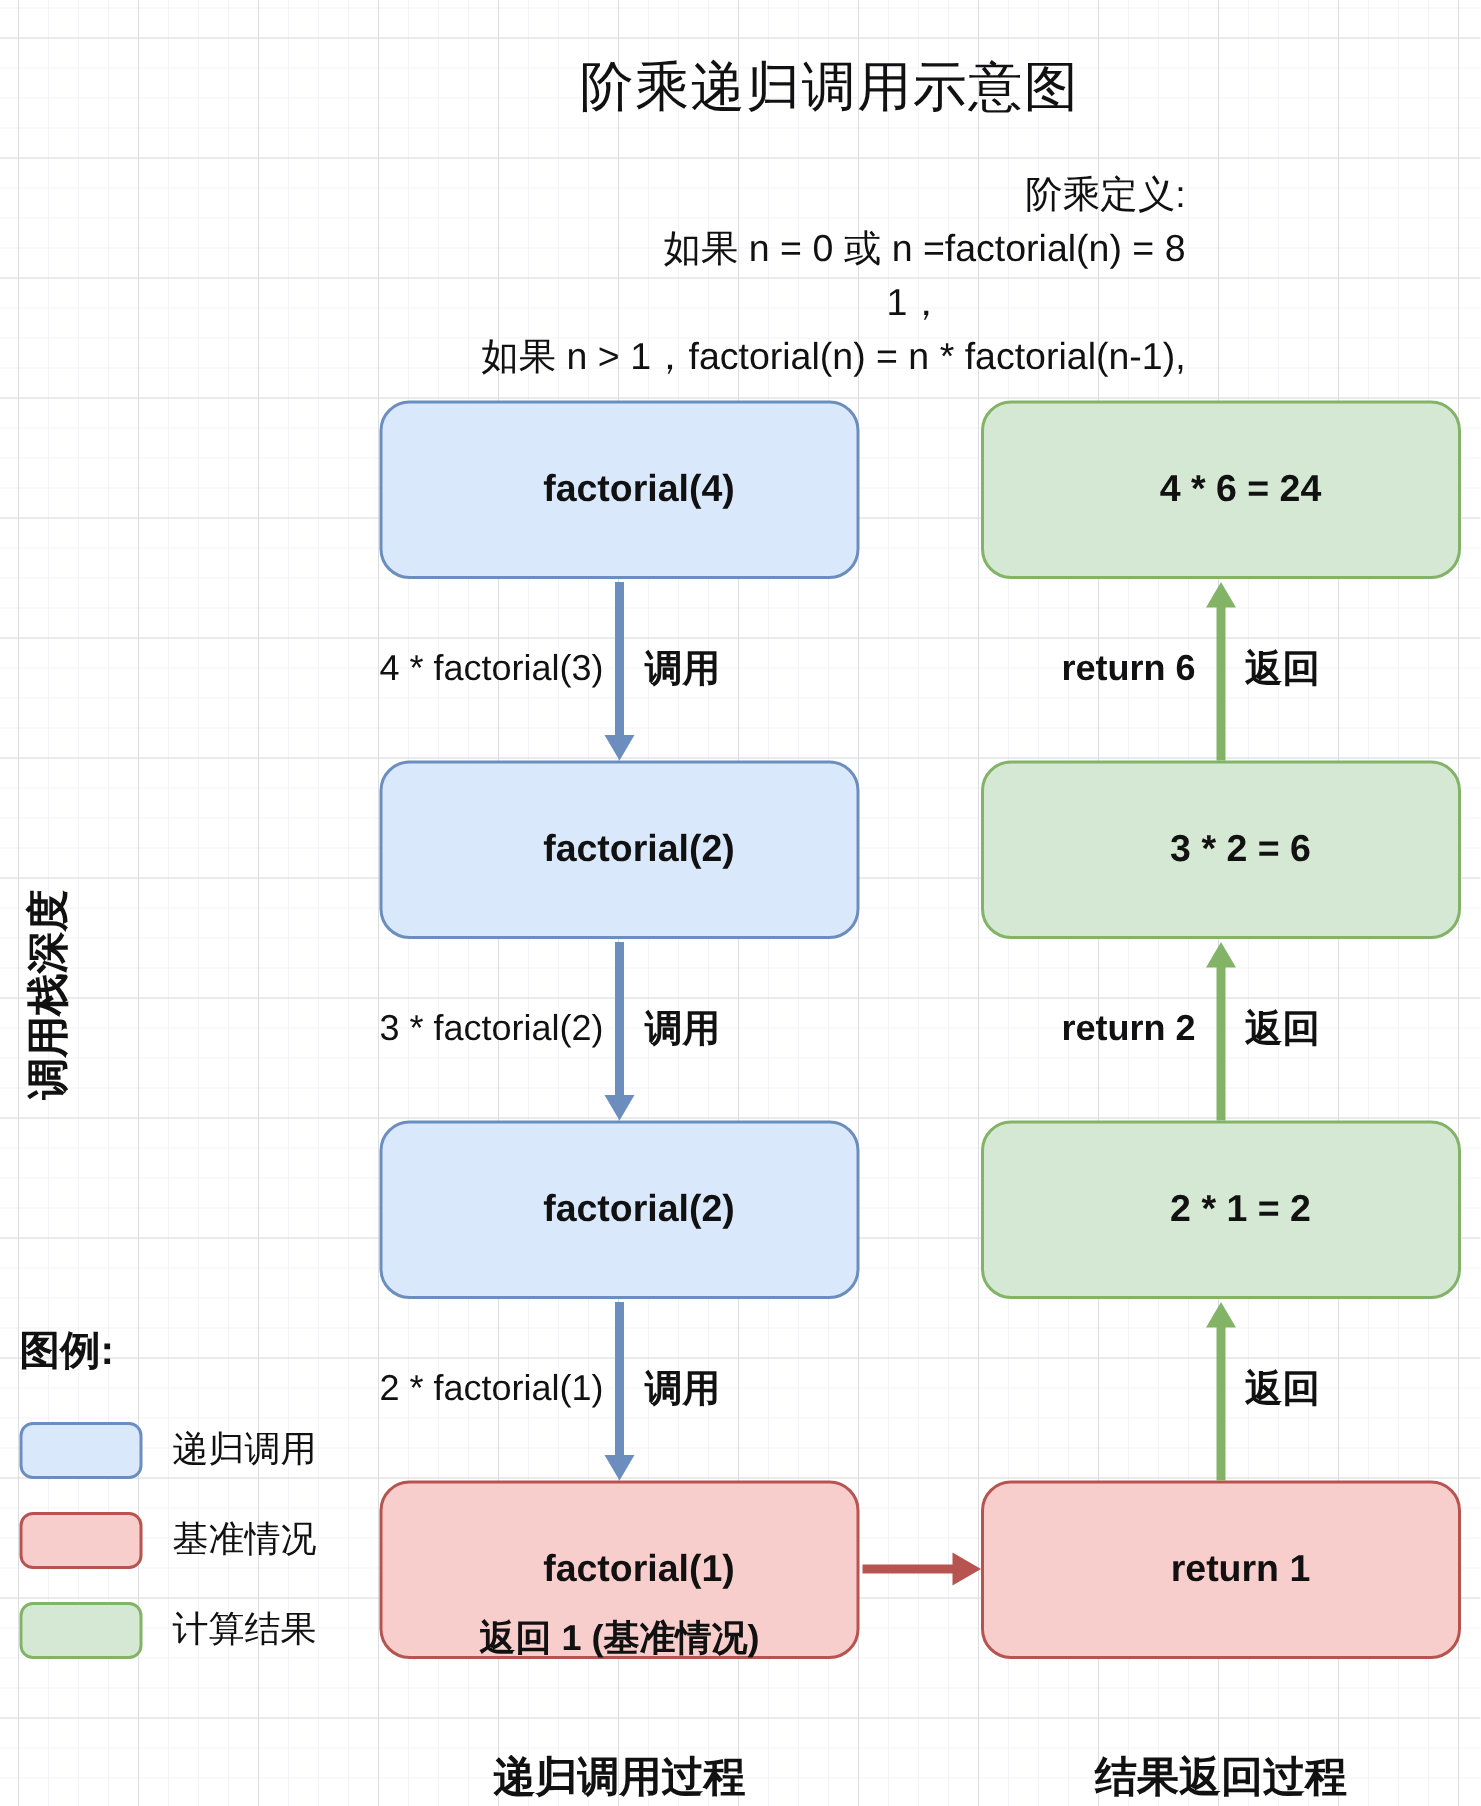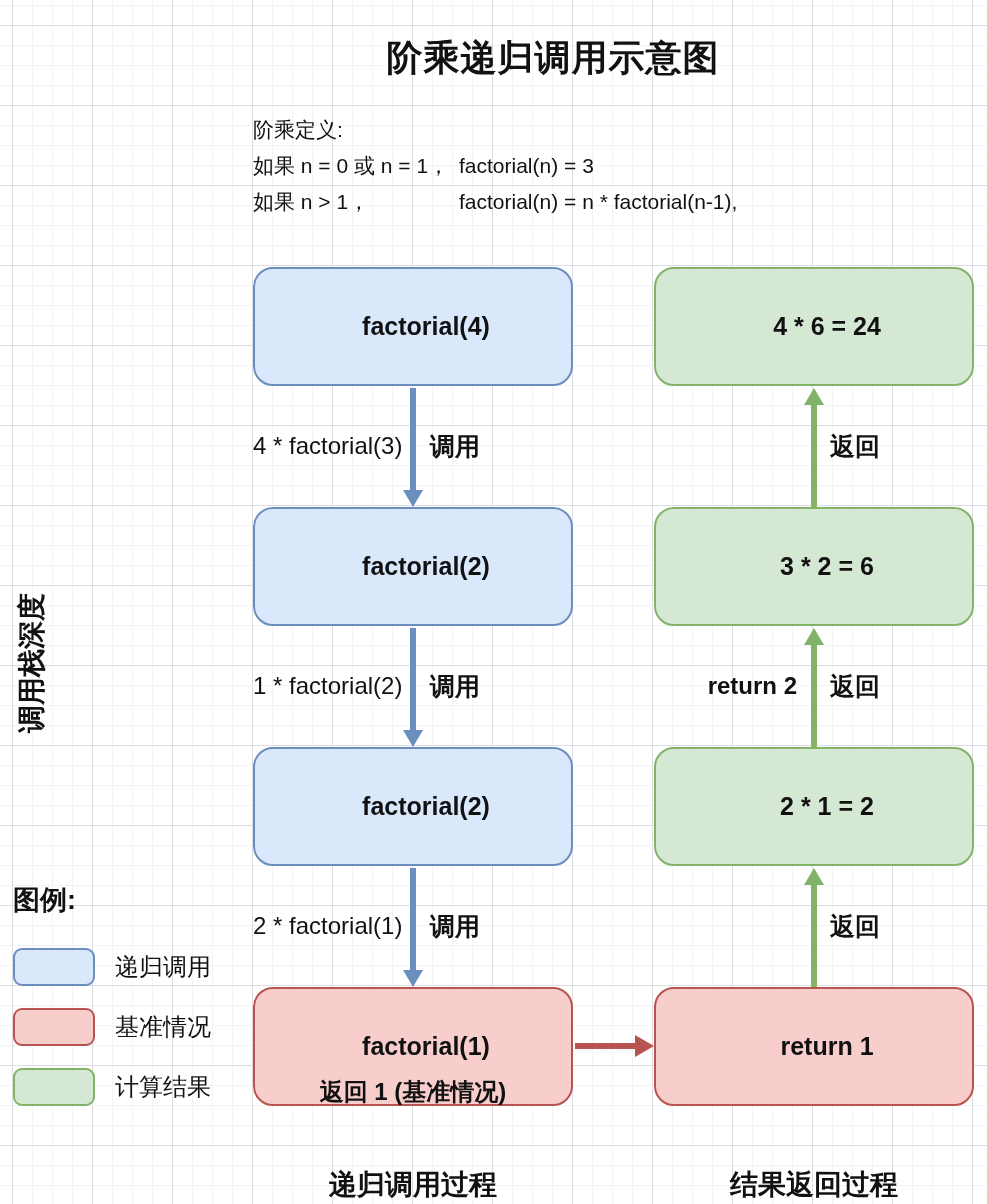--- a/index.html
+++ b/index.html
@@ -10,22 +10,22 @@
       linear-gradient(to right,#dcdde0 1px,transparent 1px),
       linear-gradient(to bottom,#dcdde0 1px,transparent 1px),
       linear-gradient(to right,#f2f3f6 1px,transparent 1px),
       linear-gradient(to bottom,#f2f3f6 1px,transparent 1px);
     background-size:80px 80px,80px 80px,20px 20px,20px 20px;
     background-position:12px 25px;
     font-family:"Liberation Sans","DejaVu Sans",sans-serif;
     color:#111111;
   }
   .title{position:absolute;left:253px;top:34px;width:600px;text-align:center;
-    font-size:36px;font-weight:bold;letter-spacing:1px;}
-  .definition{position:absolute;left:253px;top:112px;font-size:21px;line-height:36px;}
+    font-size:36px;font-weight:normal;letter-spacing:1px;}
+  .definition{position:absolute;left:253px;top:112px;font-size:25px;line-height:36px;text-align:right;}
   .def-line .cond{display:inline-block;width:206px;vertical-align:top;}
   .axis-label{position:absolute;left:-70px;top:646px;width:200px;height:34px;
     text-align:center;font-size:28px;font-weight:bold;transform:rotate(-90deg);}
 
   .box{position:absolute;width:320px;height:119px;box-sizing:border-box;
     border:2px solid;border-radius:20px;display:flex;align-items:center;justify-content:center;
     font-size:25px;font-weight:bold;padding-left:26px;}
   .box.blue{background:#dae8fc;border-color:#6c8ebf;}
   .box.green{background:#d5e8d4;border-color:#82b366;}
   .box.red{background:#f8cecc;border-color:#b85450;}
@@ -70,21 +70,21 @@
 </style>
 </head>
 <body>
 
 <div class="canvas">
 
   <div class="title">阶乘递归调用示意图</div>
 
   <div class="definition">
     <div class="def-line">阶乘定义:</div>
-    <div class="def-line"><span class="cond">如果 n = 0 或 n = 1，</span><span>factorial(n) = 3</span></div>
+    <div class="def-line"><span class="cond">如果 n = 0 或 n = 1，</span><span>factorial(n) = 8</span></div>
     <div class="def-line"><span class="cond">如果 n &gt; 1，</span><span>factorial(n) = n * factorial(n-1),</span></div>
   </div>
 
   <div class="axis-label">调用栈深度</div>
 
   <div class="box blue lcol r0">factorial(4)</div>
   <div class="box blue lcol r1">factorial(2)</div>
   <div class="box blue lcol r2">factorial(2)</div>
   <div class="box red lcol r3">factorial(1)</div>
 
@@ -119,25 +119,26 @@
       <div class="tip"></div>
     </div>
 
   <div class="arrow-right">
       <div class="shaft"></div>
       <div class="tip"></div>
     </div>
 
   <div class="glabel expr-left gl0">4 * factorial(3)</div>
   <div class="glabel tag-left gl0">调用</div>
-  <div class="glabel expr-left gl1">1 * factorial(2)</div>
+  <div class="glabel expr-left gl1">3 * factorial(2)</div>
   <div class="glabel tag-left gl1">调用</div>
   <div class="glabel expr-left gl2">2 * factorial(1)</div>
   <div class="glabel tag-left gl2">调用</div>
 
+  <div class="glabel expr-right gl0">return 6</div>
   <div class="glabel tag-right gl0">返回</div>
   <div class="glabel expr-right gl1">return 2</div>
   <div class="glabel tag-right gl1">返回</div>
   <div class="glabel expr-right gl2"></div>
   <div class="glabel tag-right gl2">返回</div>
 
   <div class="base-note">返回 1 (基准情况)</div>
 
   <div class="footer fl">递归调用过程</div>
   <div class="footer fr">结果返回过程</div>

